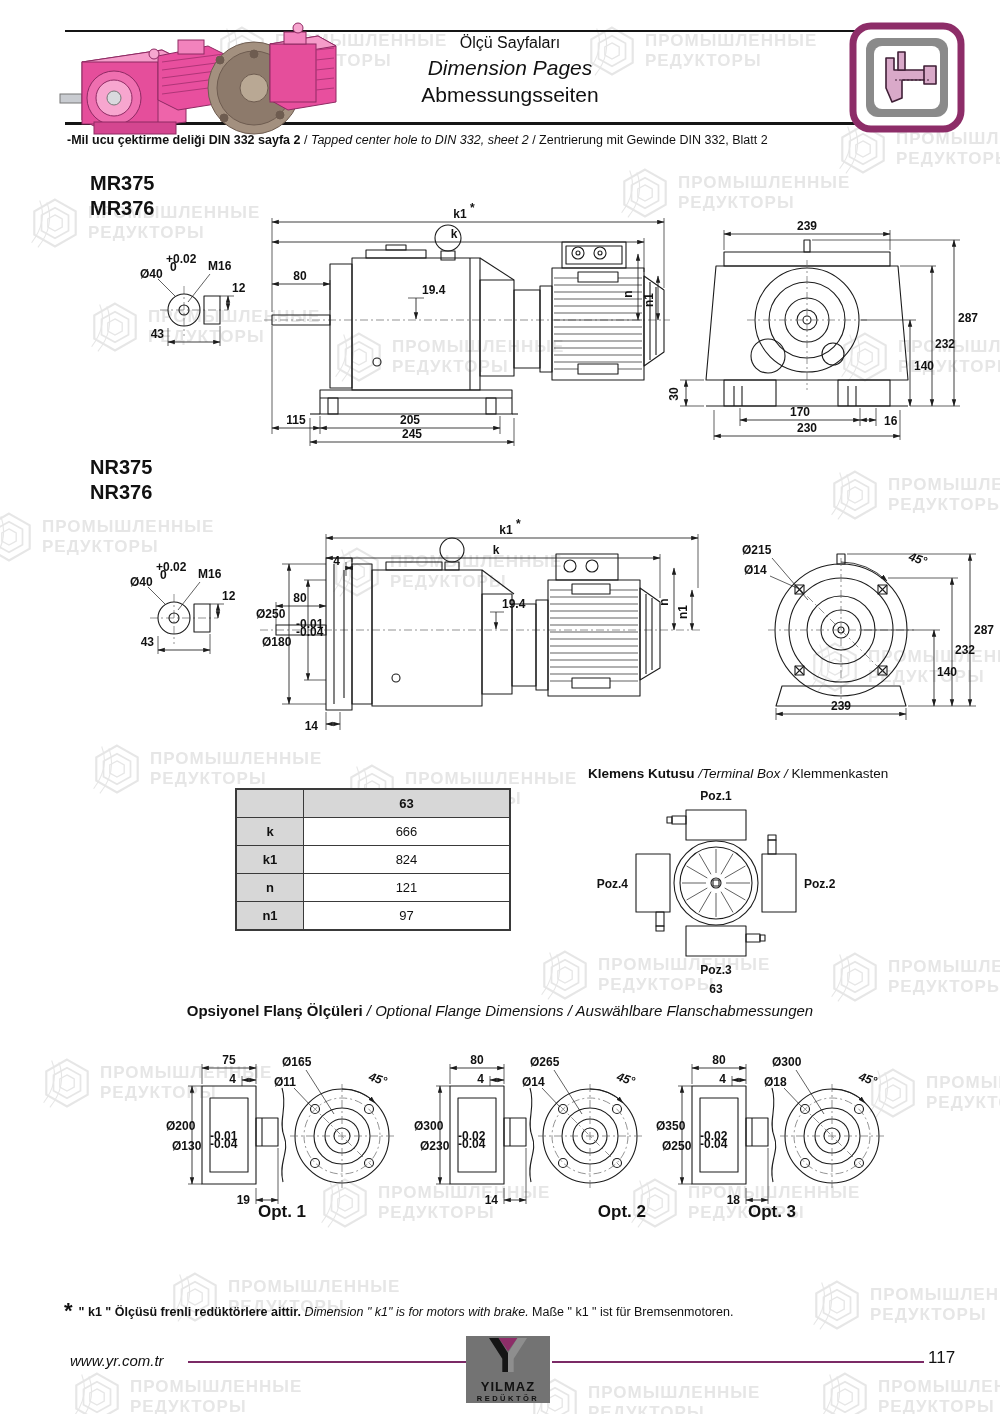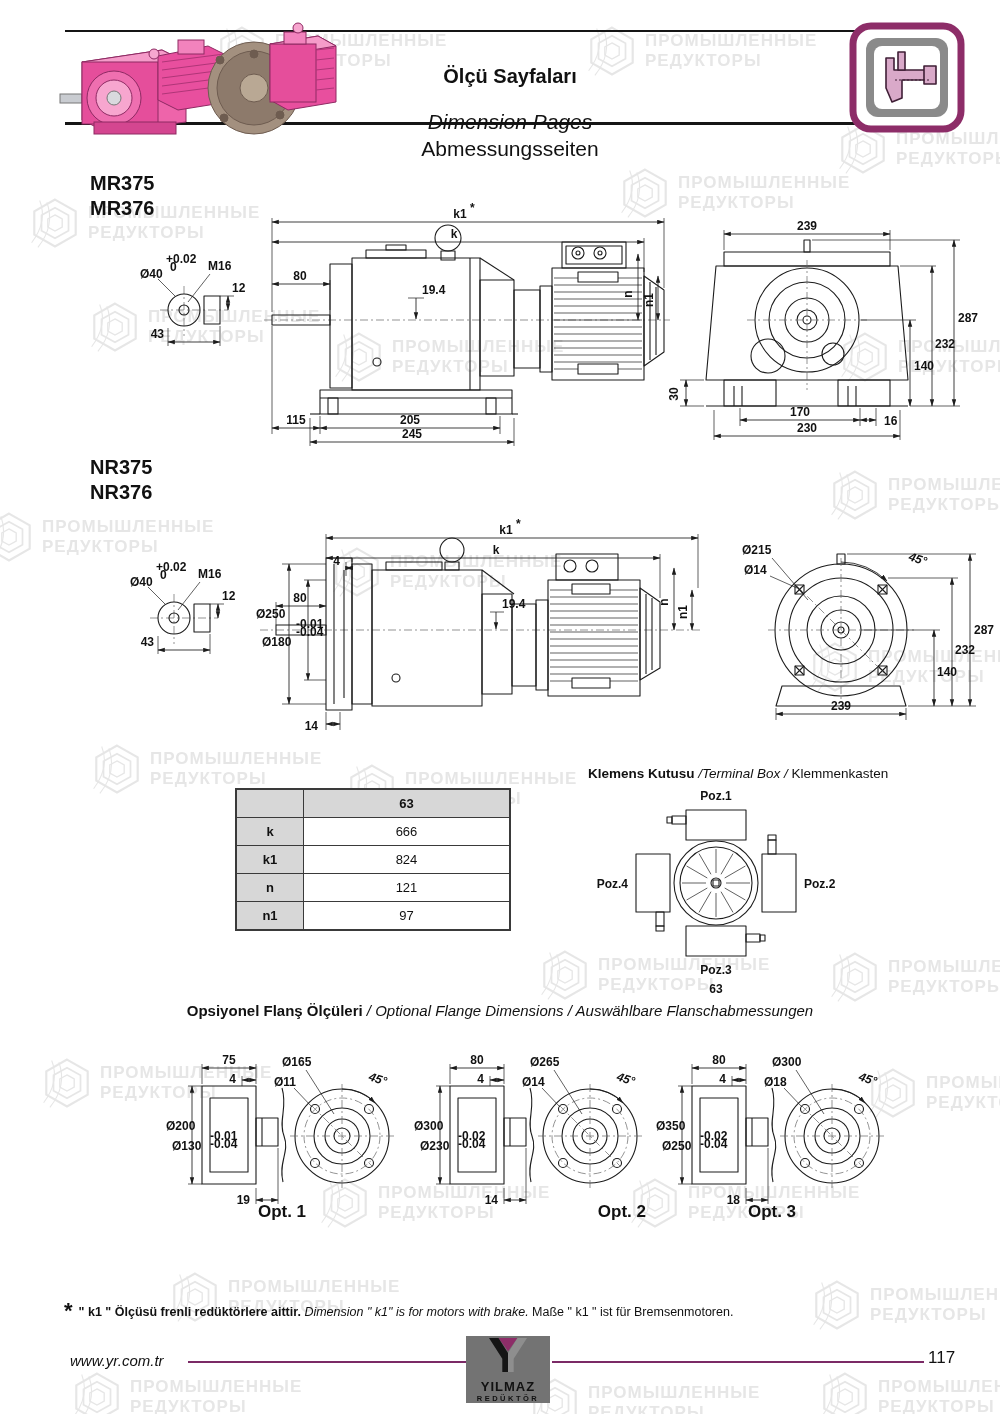--- a/index.html
+++ b/index.html
@@ -4,22 +4,22 @@
 <style>
   html,body{margin:0;padding:0;background:#9a9a9a;}
   .page{position:relative;width:1000px;height:1414px;background:#ffffff;
         font-family:"Liberation Sans",sans-serif;color:#111;overflow:hidden;margin:0 auto;}
   
   .wm{position:absolute;display:flex;align-items:center;gap:6px;opacity:.55;pointer-events:none;z-index:0;}
   .wm .wmtxt{color:#d2d2d2;font-weight:bold;letter-spacing:1px;line-height:20px;font-size:17px;white-space:nowrap;}
   
   .rule{position:absolute;background:#151515;}
   .hdr-title{position:absolute;left:320px;top:34px;width:380px;text-align:center;z-index:2;}
-  .t-tr{font-size:20px;font-weight:bold;margin-top:31px;}
-  .t-en{font-size:21px;font-style:italic;margin-top:22px;}
+  .t-tr{font-size:16px;font-weight:normal;}
+  .t-en{font-size:21px;font-style:italic;margin-top:4px;}
   .t-de{font-size:21px;margin-top:3px;}
   .subtitle{position:absolute;left:67px;top:133px;font-size:12.5px;z-index:2;white-space:nowrap;}
   .subtitle .b{font-weight:bold;}
   .subtitle .i{font-style:italic;}
   .model{position:absolute;font-size:20px;font-weight:bold;line-height:25px;z-index:2;}
   
   svg.draw{position:absolute;z-index:1;overflow:visible;}
   svg.draw text{font-family:"Liberation Sans",sans-serif;font-weight:bold;fill:#111;font-size:12px;}
   .s{stroke:#1c1c1c;stroke-width:1.1;fill:none;stroke-linejoin:round;}
   .sw{stroke:#1c1c1c;stroke-width:1.1;fill:#fff;}
@@ -356,20 +356,27 @@
     <rect x="18" y="16" width="82" height="79" rx="12" fill="#8a8a8a"></rect>
     <rect x="26" y="24" width="66" height="63" rx="8" fill="#fff"></rect>
     <g fill="#d9a9c9" stroke="#3f1f36" stroke-width="1.6" stroke-linejoin="round">
       <path d="M38,36 L46,36 L46,48 L84,48 L84,58 L54,58 L54,76 L44,80 L38,66 Z"></path>
       <path d="M50,30 L57,30 L57,48 L50,48 Z"></path>
       <rect x="76" y="44" width="12" height="18"></rect>
     </g>
     <path d="M47,58 L81,58" stroke="#3f1f36" stroke-width="1" stroke-dasharray="2 2" fill="none"></path>
   </svg>
 
+  <div class="subtitle">
+    <span class="b">-Mil ucu çektirme deliği DIN 332 sayfa 2</span>
+    <span>/</span>
+    <span class="i">Tapped center hole to DIN 332, sheet 2</span>
+    <span>/</span>
+    <span>Zentrierung mit Gewinde DIN 332, Blatt 2</span>
+  </div>
 
   <div class="model" style="left:90px;top:171px;">
     <div>MR375</div>
     <div>MR376</div>
   </div>
 
   <svg class="draw" style="left:128px;top:252px;" width="132" height="100" viewBox="0 0 132 100">
     <line class="cl" x1="32" y1="58" x2="100" y2="58"></line>
       <line class="cl" x1="56" y1="34" x2="56" y2="84"></line>
     <circle class="s" cx="56" cy="58" r="16"></circle>

